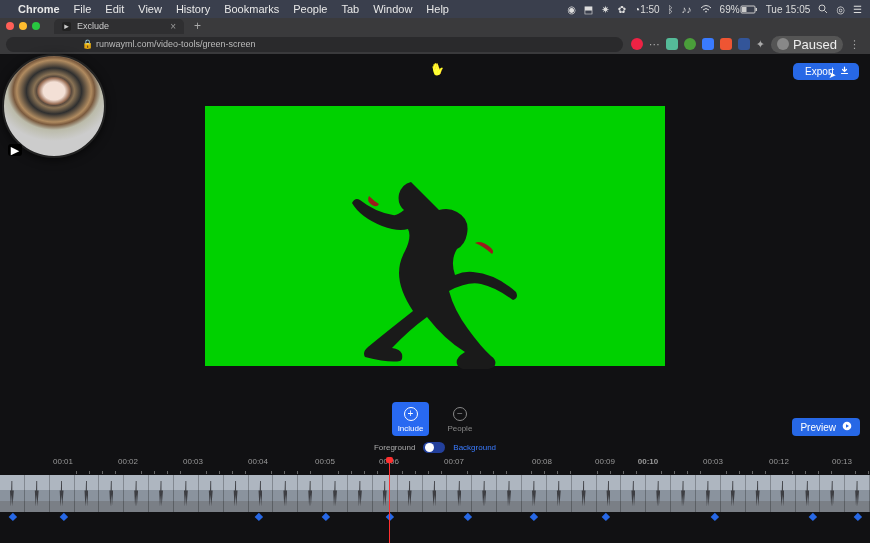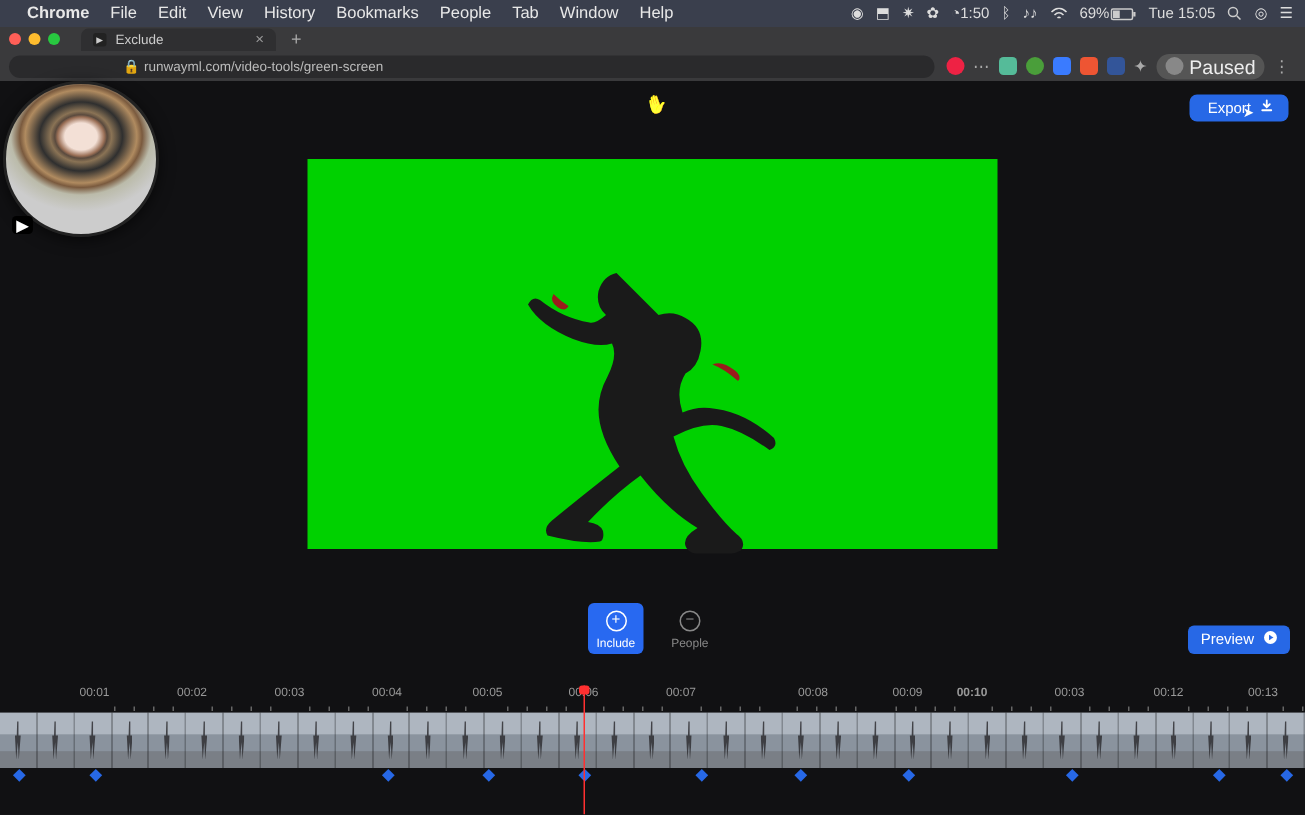--- a/index.html
+++ b/index.html
@@ -386,20 +386,27 @@
   <div class="preview-btn">
     <span>Preview</span>
     <span>
       <svg width="10" height="10" viewBox="0 0 10 10">
           <circle cx="5" cy="5" r="4.3" fill="#fff"></circle>
           <path d="M4 3.2v3.6l3-1.8z" fill="#2768e6"></path>
         </svg>
     </span>
   </div>
 
+  <div class="fg-toggle">
+    <span class="label-left">Foreground</span>
+    <div class="switch">
+      <div class="knob"></div>
+    </div>
+    <span class="label-right">Background</span>
+  </div>
 
   <div class="timeline">
     <div class="playhead"></div>
     <div class="ruler">
         <span class="major" style="left: 63px;">00:01</span>
         <div class="tick" style="left: 76px;"></div>
         <div class="tick" style="left: 89px;"></div>
         <div class="tick" style="left: 102px;"></div>
         <div class="tick" style="left: 115px;"></div>
         <span class="major" style="left: 128px;">00:02</span>

